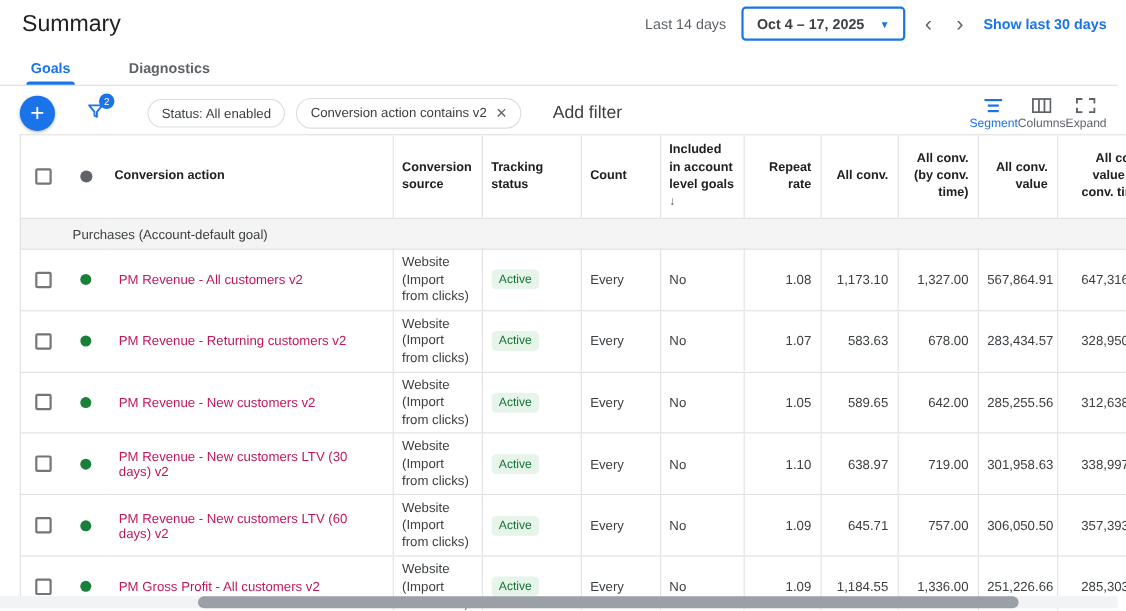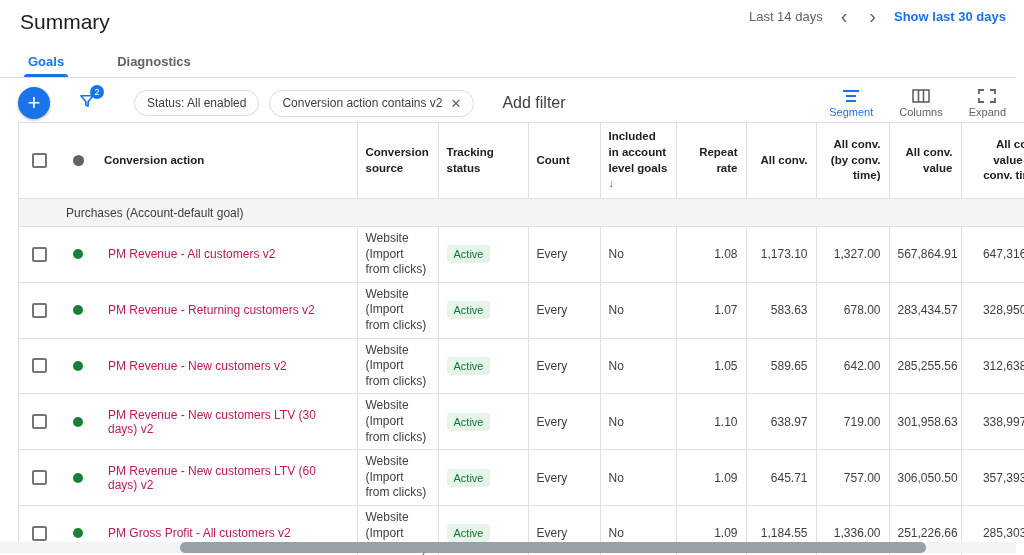--- a/index.html
+++ b/index.html
@@ -29,21 +29,21 @@
   .add-btn { width:32px; height:32px; border-radius:50%; background:#1a73e8; color:#fff; font-size:22px;
     display:flex; align-items:center; justify-content:center; cursor:pointer; box-shadow:0 1px 3px rgba(0,0,0,.3); margin-right:28px; }
   .funnel-wrap { position:relative; margin-right:38px; cursor:pointer; }
   .funnel { width:18px; height:18px; }
   .funnel-badge { position:absolute; top:-7px; right:-8px; width:14px; height:14px; background:#1a73e8; color:#fff;
     font-size:9px; border-radius:50%; display:flex; align-items:center; justify-content:center; }
   .chip { display:flex; align-items:flex-start; gap:8px; border:1px solid #dadce0; border-radius:16px; background:#fff;
     padding:5px 12px; font-size:12px; color:#3c4043; margin-right:10px; cursor:pointer; white-space:nowrap; }
   .chip-close { font-size:13px; color:#5f6368; cursor:pointer; }
   .add-filter { font-size:16px; color:#3c4043; margin-left:18px; cursor:pointer; }
-  .view-tools { margin-left:auto; display:flex; gap:26px; padding-right:10px; }
+  .view-tools { margin-left:auto; display:flex; padding-right:10px; }
   .view-tool { display:flex; flex-direction:column; align-items:center; gap:3px; font-size:11px; color:#5f6368; cursor:pointer; }
   .view-tool.active { color:#1a73e8; }
   .vt-icon { width:18px; height:14px; display:block; }
 
   
   .table-wrap { position:absolute; top:122px; left:18px; width:1033px; }
   table { border-collapse:collapse; table-layout:fixed; width:1033px; background:#fff; }
   td, th { vertical-align:middle; font-weight:400; }
   thead th { height:76px; font-size:11.5px; color:#202124; font-weight:700; text-align:left;
     border-top:1px solid #e0e0e0; border-bottom:1px solid #e0e0e0; padding:4px 8px; line-height:1.35; }
@@ -66,20 +66,24 @@
 </style>
 </head>
 <body>
 
 <div class="page">
 
   <div class="top-header">
     <div class="page-title">Summary</div>
     <div class="date-cluster">
       <span class="date-label">Last 14 days</span>
+      <span class="date-box">
+        <span>Oct 4 – 17, 2025</span>
+        <span class="date-caret">▼</span>
+      </span>
       <span class="chev">‹</span>
       <span class="chev">›</span>
       <span class="show-link">Show last 30 days</span>
     </div>
   </div>
 
   <div class="tabs">
     <div class="tab active">Goals</div>
     <div class="tab">Diagnostics</div>
   </div>

